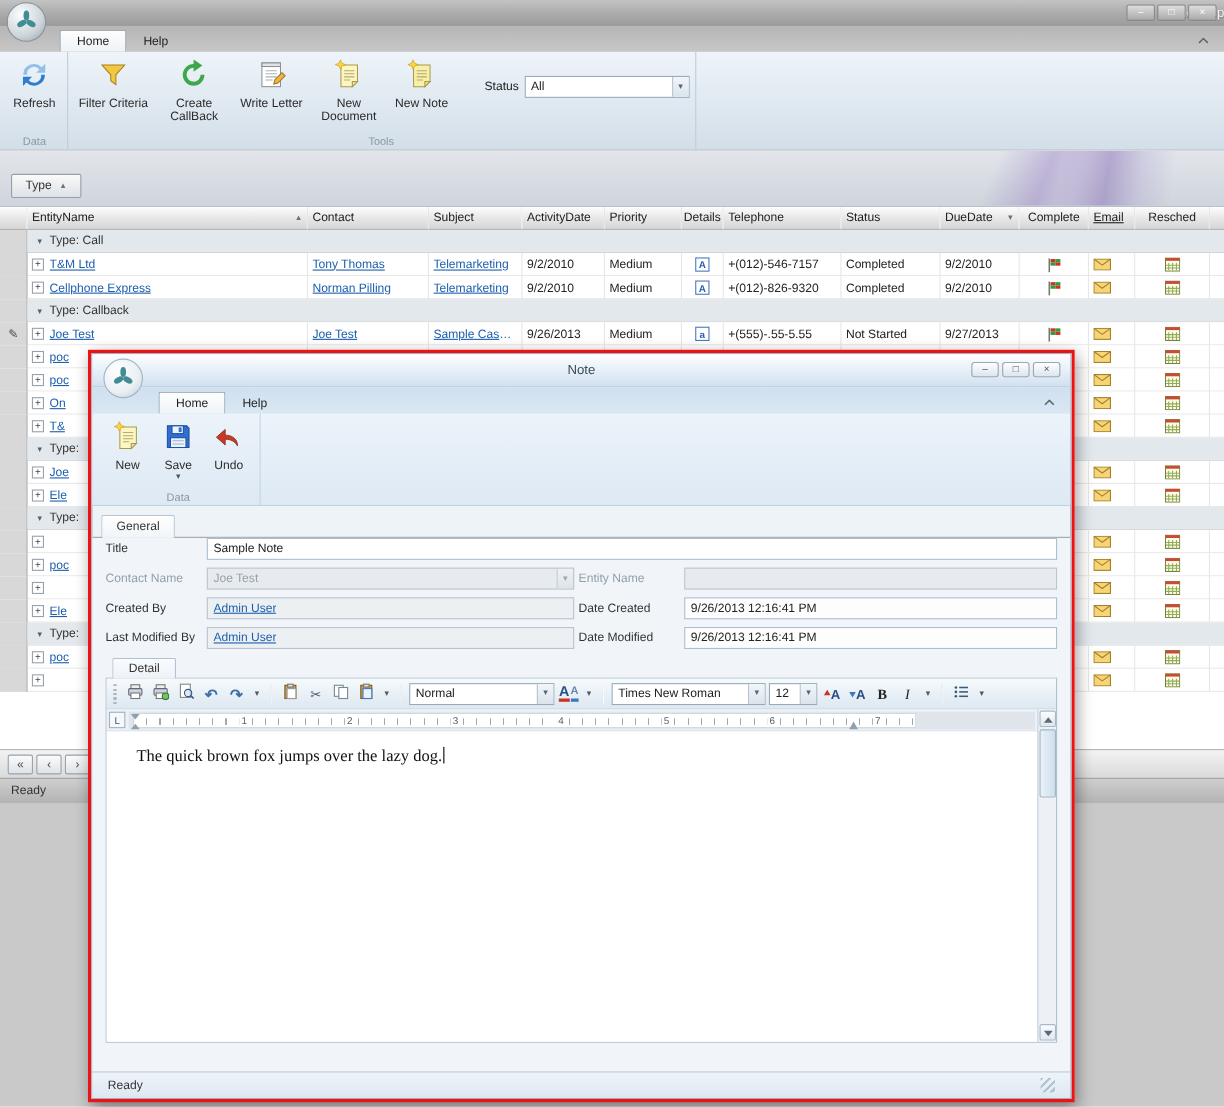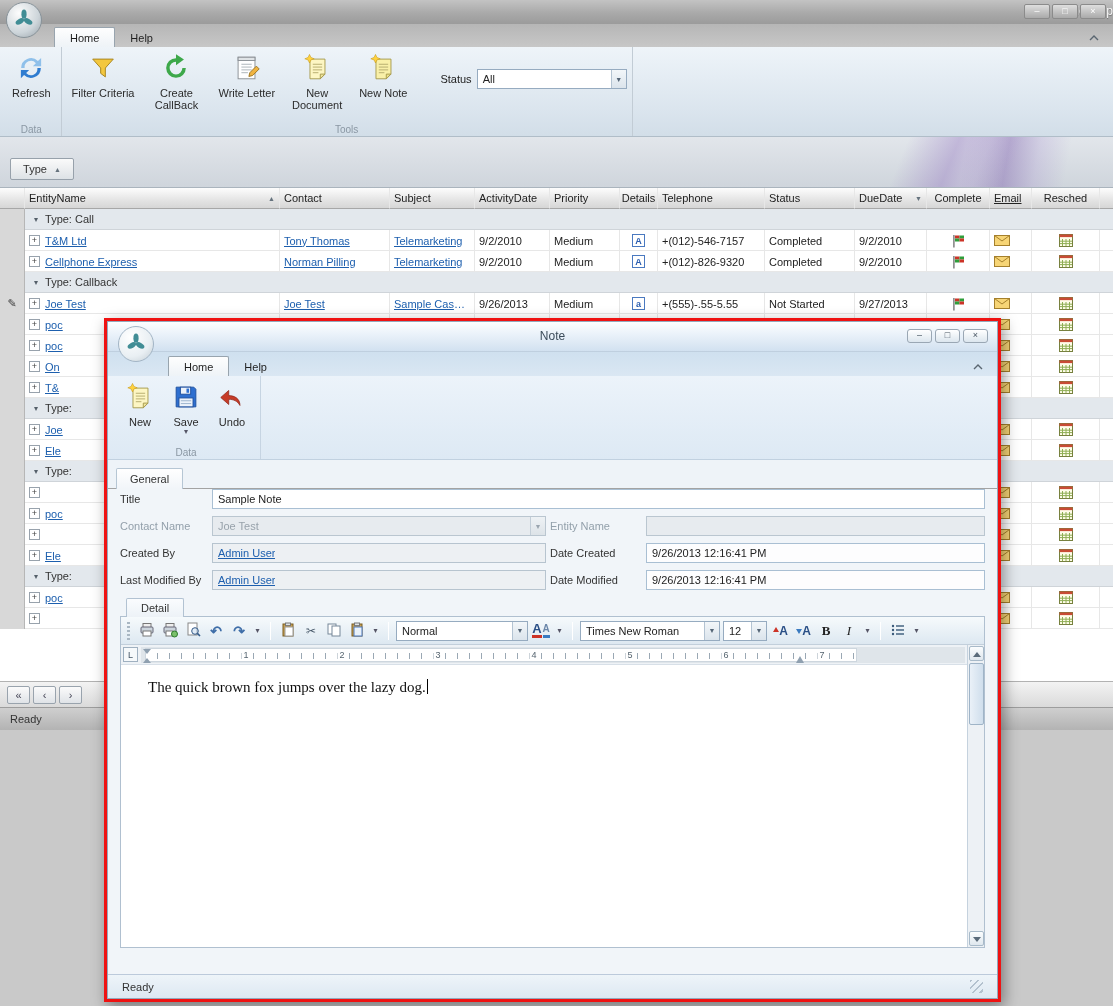--- a/index.html
+++ b/index.html
@@ -58,21 +58,21 @@
   .expand { width:11px; height:11px; border:1px solid #98a2ac; background:#fff; color:#444; font-size:9px; line-height:9px; text-align:center; margin-right:5px; flex:none; }
   .lnk { color:#1d5fae; text-decoration:underline; overflow:hidden; text-overflow:ellipsis; white-space:nowrap; }
   .detbox { width:13px; height:13px; border:1px solid #4a79c0; background:#fff; color:#2a5db0; font-weight:bold; font-size:9px; display:flex; align-items:center; justify-content:center; }
   .icon { display:inline-flex; }
   .gfill { flex:1; background:#fff; }
   .navstrip { flex:none; height:26px; background:linear-gradient(#f3f3f3,#dadada); border-top:1px solid #b2b2b2; display:flex; align-items:center; gap:3px; padding:0 7px; }
   .navbtn { width:23px; height:18px; border:1px solid #99a3ad; background:linear-gradient(#fbfbfb,#dfe3e7); color:#445; font-size:11px; display:flex; align-items:center; justify-content:center; border-radius:2px; }
   .statusbar { position:absolute; left:0; right:0; bottom:0; height:23px; background:linear-gradient(#cfcfcf,#b3b3b3); border-top:1px solid #9d9d9d; display:flex; align-items:center; padding:0 10px; color:#333; }
 
   
-  .note-outer { position:absolute; left:80px; top:318px; width:897px; height:684px; border:3px solid #ef1212; z-index:20; box-shadow:3px 5px 14px rgba(0,0,0,.4);margin-left:24px; }
+  .note-outer { position:absolute; left:80px; top:318px; width:897px; height:684px; border:3px solid #ef1212; z-index:20; box-shadow:3px 5px 14px rgba(0,0,0,.4); }
   .note-inner { width:100%; height:100%; border:1px solid #93a9bd; background:#eef3f8; display:flex; flex-direction:column; position:relative; }
   .d-titlebar { height:30px; flex:none; background:linear-gradient(#fdfeff,#e9f1f9 45%,#d2e1f0); border-bottom:1px solid #bfcfdf; position:relative; }
   .d-titlebar .title { position:absolute; left:0; right:0; top:7px; text-align:center; color:#3c4c5a; font-size:12px; }
   .d-winbtns { position:absolute; right:9px; top:7px; display:flex; gap:3px; }
   .d-winbtn { width:25px; height:14px; background:linear-gradient(#ffffff,#dce6ee); border:1px solid #9aa7b4; border-radius:3px; color:#45525f; font-size:9px; line-height:11px; text-align:center; }
   .d-orb { position:absolute; left:10px; top:4px; width:36px; height:36px; border-radius:50%; border:1px solid #a3b5c5; background:radial-gradient(circle at 35% 30%, #ffffff, #e9eff3 60%, #c2ccd4); z-index:6; display:flex; align-items:center; justify-content:center; }
   .d-tabstrip { height:24px; flex:none; background:linear-gradient(#cfe0ef,#dae7f3); display:flex; align-items:flex-end; padding-left:60px; position:relative; }
   .d-ribbon { height:84px; flex:none; display:flex; background:linear-gradient(#ecf3fa,#dde9f4); border-bottom:1px solid #c1d1e0; padding-left:4px; }
   .d-ribbon .rgroup { border-right:1px solid #c6d4e2; }
 

